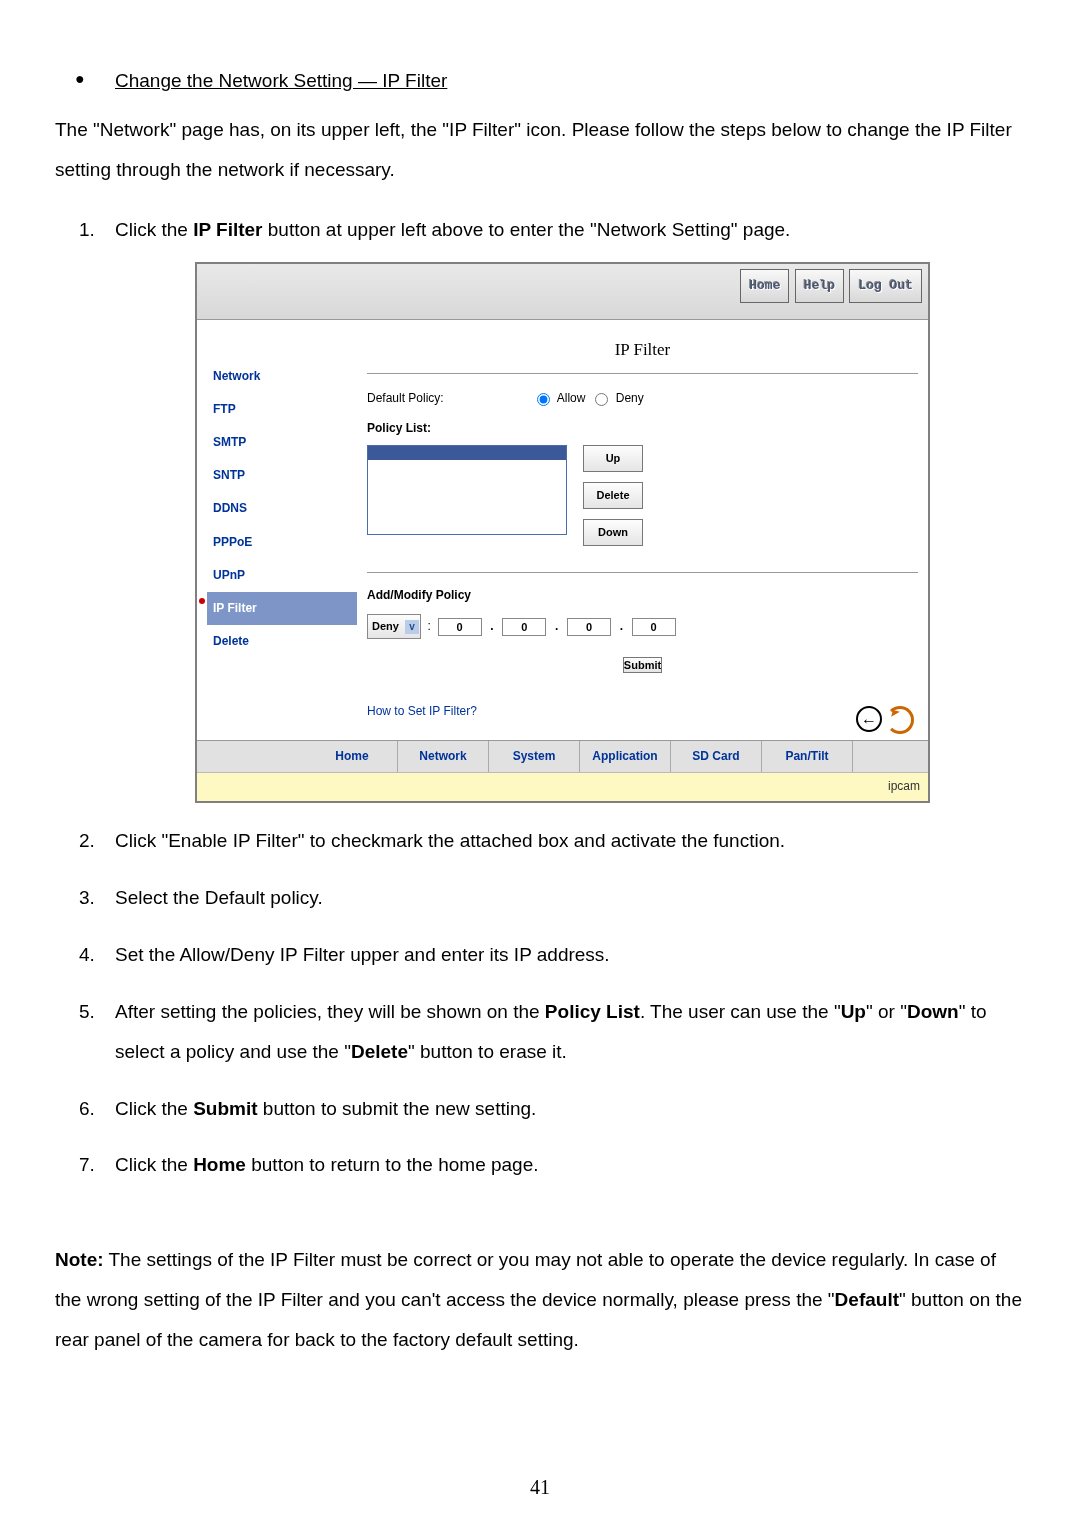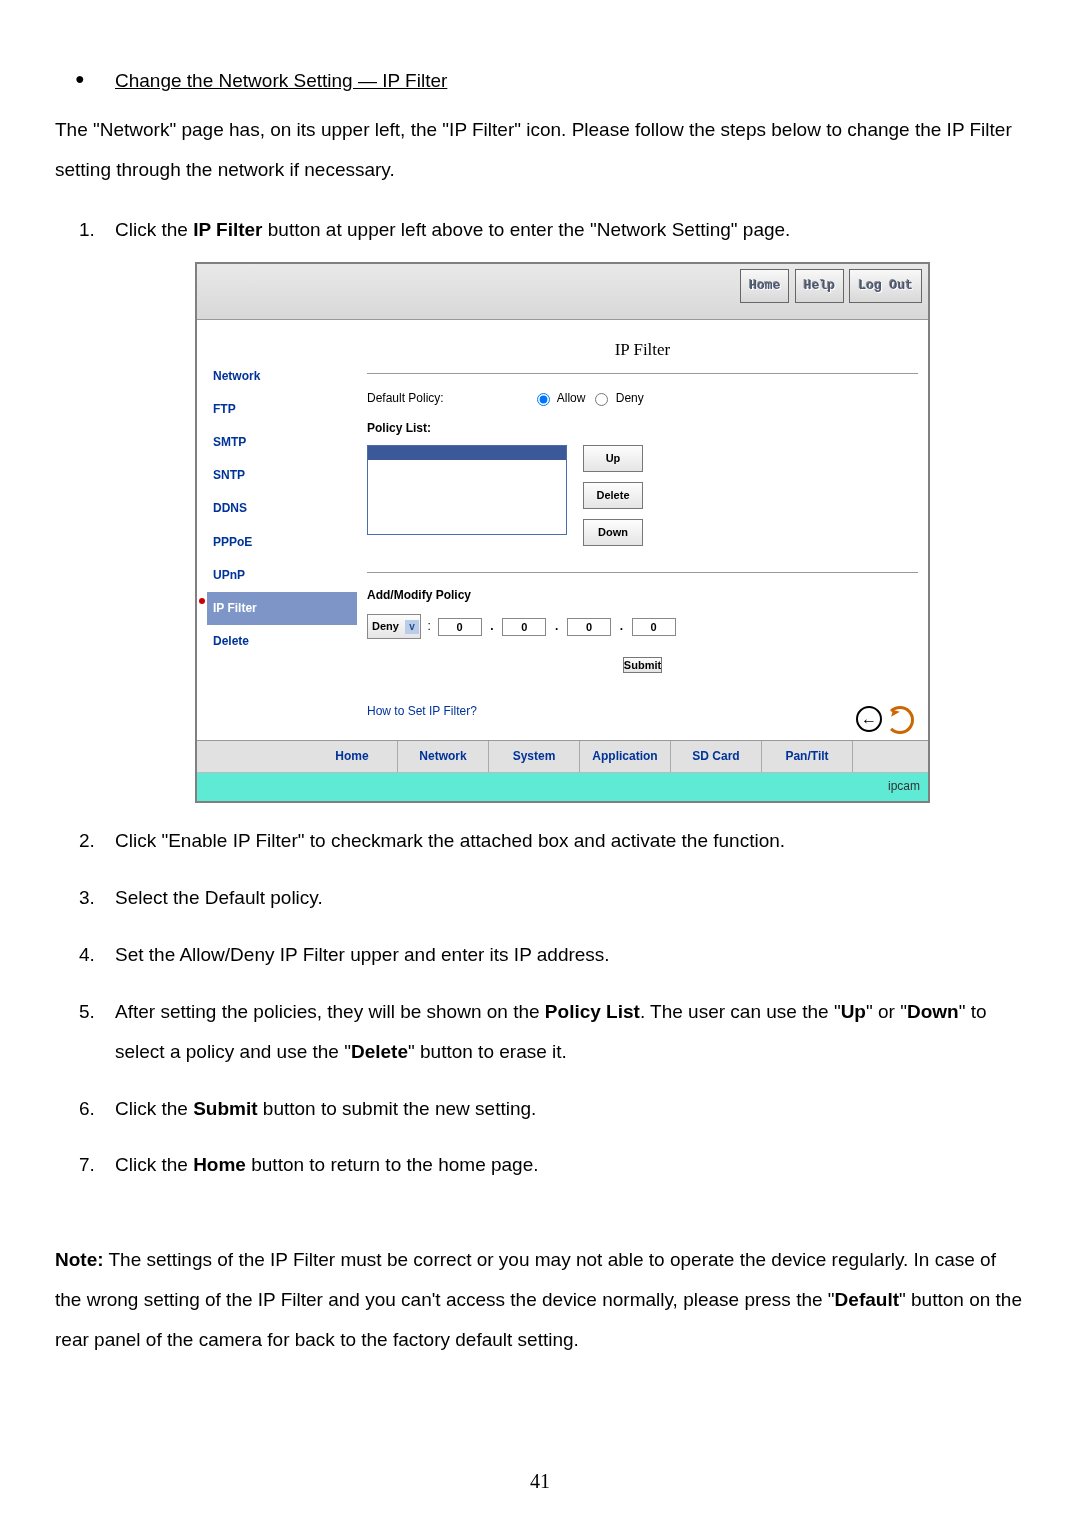--- a/index.html
+++ b/index.html
@@ -47,21 +47,21 @@
     padding-left: 15px;
     margin-bottom: 17px;
   }
   .note {
     font-size: 19px;
     line-height: 2.1;
     margin-top: 55px;
   }
   .page-num {
     position: absolute;
-    bottom: 40px;
+    bottom: 34px;
     width: 100%;
     left: 0;
     text-align: center;
     font-family: "Times New Roman", serif;
     font-size: 20px;
   }
 
   
   .ui-box {
     width: 735px;
@@ -277,21 +277,21 @@
     width: 90px;
     text-align: center;
     border-right: 1px solid #aaa;
     cursor: pointer;
   }
   .ui-brand {
     text-align: right;
     font-size: 12px;
     color: #333;
     padding: 1px 8px 2px 0;
-    background: #5eead4;
+    background: #fef9c3;
     border-top: 1px solid #bbb;
   }
   input[type=checkbox], input[type=radio] {
     transform: scale(1.0);
     vertical-align: middle;
     margin: 0 4px 0 0;
   }
   .radio-group { display:inline-block; margin-left: 90px; }
 </style>
 </head>

